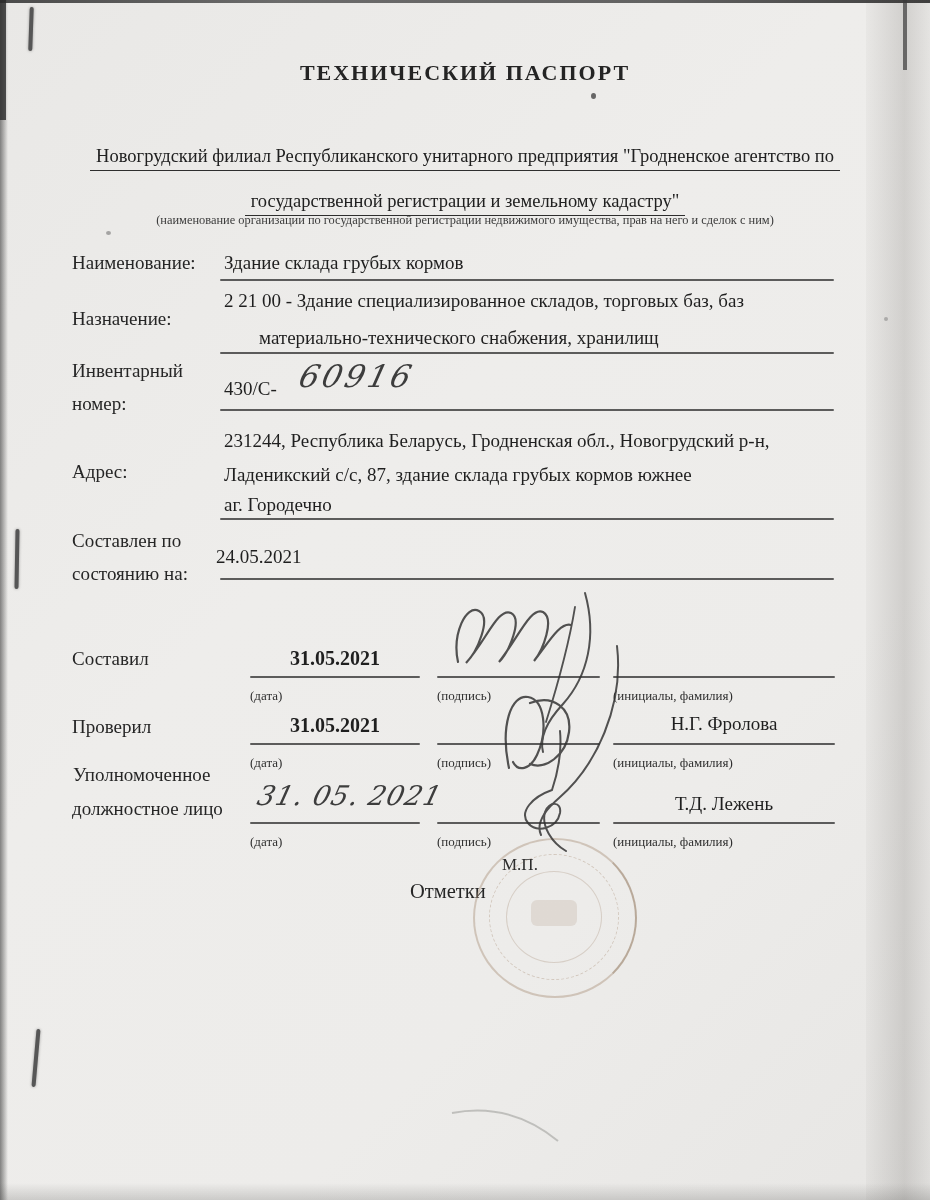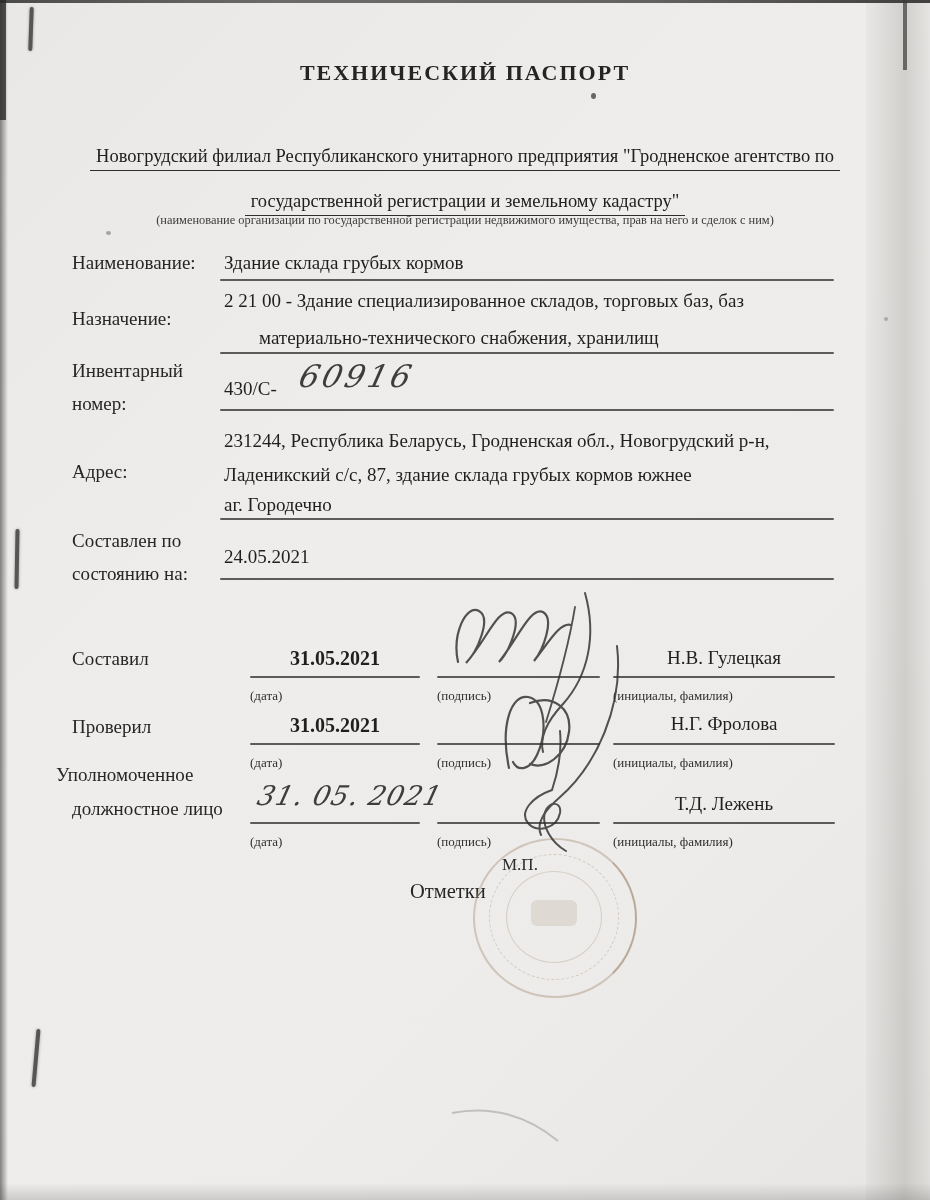--- a/index.html
+++ b/index.html
@@ -92,45 +92,44 @@
   <div class="abs hand" style="left:300px;top:358px;font-size:31px;">60916</div>
   <div class="abs uline" style="left:220px;top:409px;width:614px;"></div>
 
   <div class="abs val" style="left:224px;top:430px;">231244, Республика Беларусь, Гродненская обл., Новогрудский р-н,</div>
   <div class="abs lbl" style="left:72px;top:461px;">Адрес:</div>
   <div class="abs val" style="left:224px;top:464px;">Ладеникский с/с, 87, здание склада грубых кормов южнее</div>
   <div class="abs val" style="left:224px;top:494px;">аг. Городечно</div>
   <div class="abs uline" style="left:220px;top:518px;width:614px;"></div>
 
   <div class="abs lbl" style="left:72px;top:530px;">Составлен по</div>
-  <div class="abs val" style="left:224px;top:546px;">24.05.2021</div>
+  <div class="abs val" style="left:216px;top:546px;">24.05.2021</div>
   <div class="abs lbl" style="left:72px;top:563px;">состоянию на:</div>
   <div class="abs uline" style="left:220px;top:578px;width:614px;"></div>
 
   <div class="abs lbl" style="left:72px;top:648px;">Составил</div>
   <div class="abs val colc" style="left:250px;top:647px;width:170px;font-weight:bold;font-size:20px;">31.05.2021</div>
   <div class="abs uline" style="left:250px;top:676px;width:170px;"></div>
   <div class="abs uline" style="left:437px;top:676px;width:163px;"></div>
-  <div class="abs val colc" style="left:613px;top:647px;width:222px;">Н.В. Гулецкая</div>
   <div class="abs uline" style="left:613px;top:676px;width:222px;"></div>
   <div class="abs cap" style="left:250px;top:688px;width:170px;">(дата)</div>
   <div class="abs cap" style="left:437px;top:688px;width:163px;">(подпись)</div>
   <div class="abs cap" style="left:613px;top:688px;width:222px;">(инициалы, фамилия)</div>
 
   <div class="abs lbl" style="left:72px;top:716px;">Проверил</div>
   <div class="abs val colc" style="left:250px;top:714px;width:170px;font-weight:bold;font-size:20px;">31.05.2021</div>
   <div class="abs uline" style="left:250px;top:743px;width:170px;"></div>
   <div class="abs uline" style="left:437px;top:743px;width:163px;"></div>
   <div class="abs val colc" style="left:613px;top:713px;width:222px;">Н.Г. Фролова</div>
   <div class="abs uline" style="left:613px;top:743px;width:222px;"></div>
   <div class="abs cap" style="left:250px;top:755px;width:170px;">(дата)</div>
   <div class="abs cap" style="left:437px;top:755px;width:163px;">(подпись)</div>
   <div class="abs cap" style="left:613px;top:755px;width:222px;">(инициалы, фамилия)</div>
 
-  <div class="abs lbl" style="left:56px;top:764px;">Уполномоченное</div>
+  <div class="abs lbl" style="left:73px;top:764px;">Уполномоченное</div>
   <div class="abs lbl" style="left:72px;top:798px;">должностное лицо</div>
   <div class="abs hand" style="left:258px;top:780px;font-size:27px;letter-spacing:1px;">31. 05. 2021</div>
   <div class="abs uline" style="left:250px;top:822px;width:170px;"></div>
   <div class="abs uline" style="left:437px;top:822px;width:163px;"></div>
   <div class="abs val colc" style="left:613px;top:793px;width:222px;">Т.Д. Лежень</div>
   <div class="abs uline" style="left:613px;top:822px;width:222px;"></div>
   <div class="abs cap" style="left:250px;top:834px;width:170px;">(дата)</div>
   <div class="abs cap" style="left:437px;top:834px;width:163px;">(подпись)</div>
   <div class="abs cap" style="left:613px;top:834px;width:222px;">(инициалы, фамилия)</div>
 

